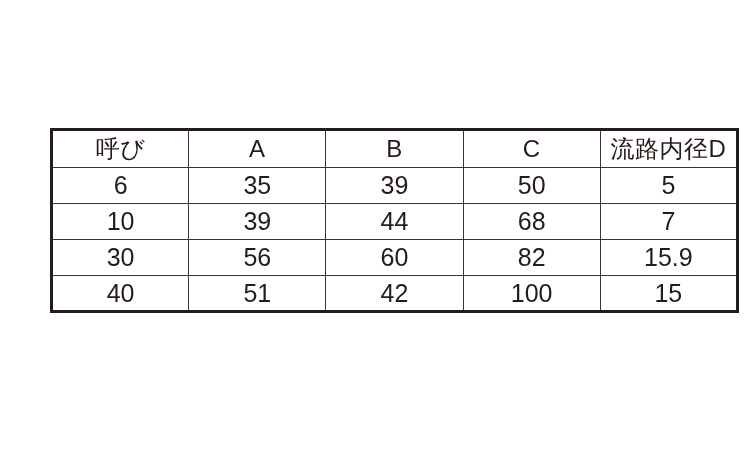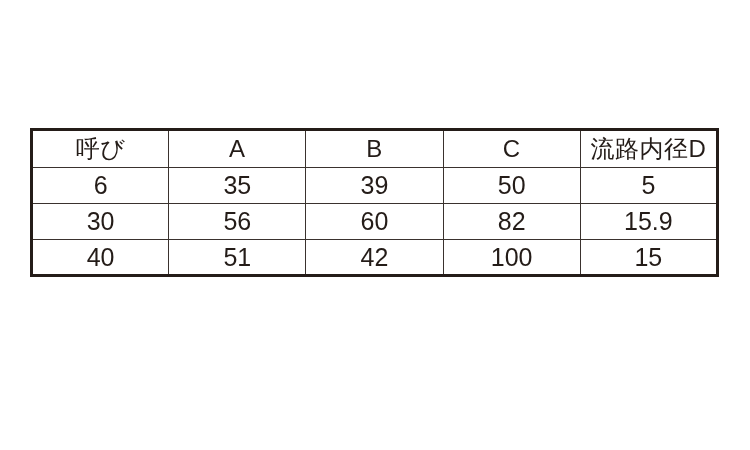--- a/index.html
+++ b/index.html
@@ -16,20 +16,21 @@
     height: 450px;
     background: var(--background);
     font-family: "Liberation Sans", "DejaVu Sans", sans-serif;
     overflow: hidden;
   }
   .canvas {
     position: relative;
     width: 626px;
     height: 450px;
     background: var(--background);
+    margin-left: 20px;
   }
   table.spec-table {
     position: absolute;
     left: 30px;
     top: 128px;
     width: 689px;
     border-collapse: collapse;
     table-layout: fixed;
     border: 3px solid var(--border);
     color: var(--text);
@@ -69,20 +70,27 @@
     </thead>
     <tbody>
       <tr>
         <td>6</td>
         <td>35</td>
         <td>39</td>
         <td>50</td>
         <td>5</td>
       </tr>
       <tr>
+        <td>10</td>
+        <td>39</td>
+        <td>44</td>
+        <td>68</td>
+        <td>7</td>
+      </tr>
+      <tr>
         <td>30</td>
         <td>56</td>
         <td>60</td>
         <td>82</td>
         <td>15.9</td>
       </tr>
       <tr>
         <td>40</td>
         <td>51</td>
         <td>42</td>

